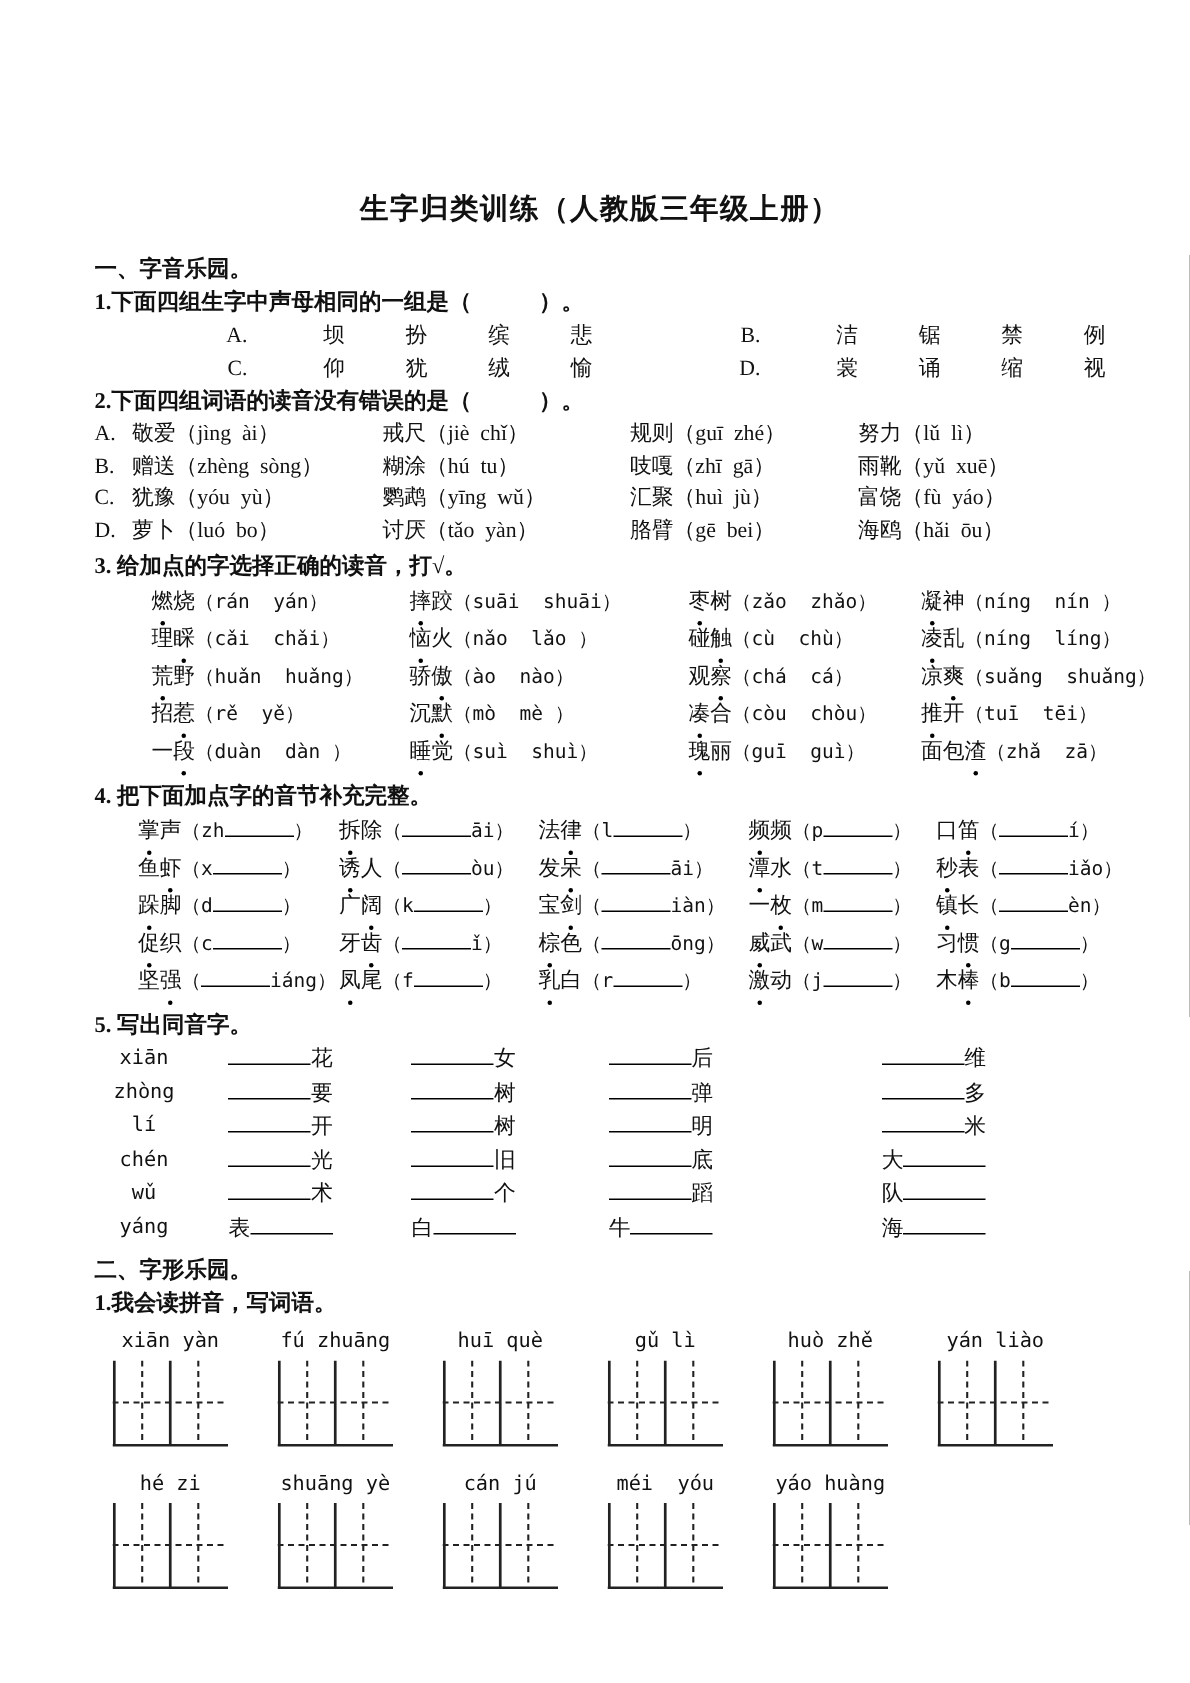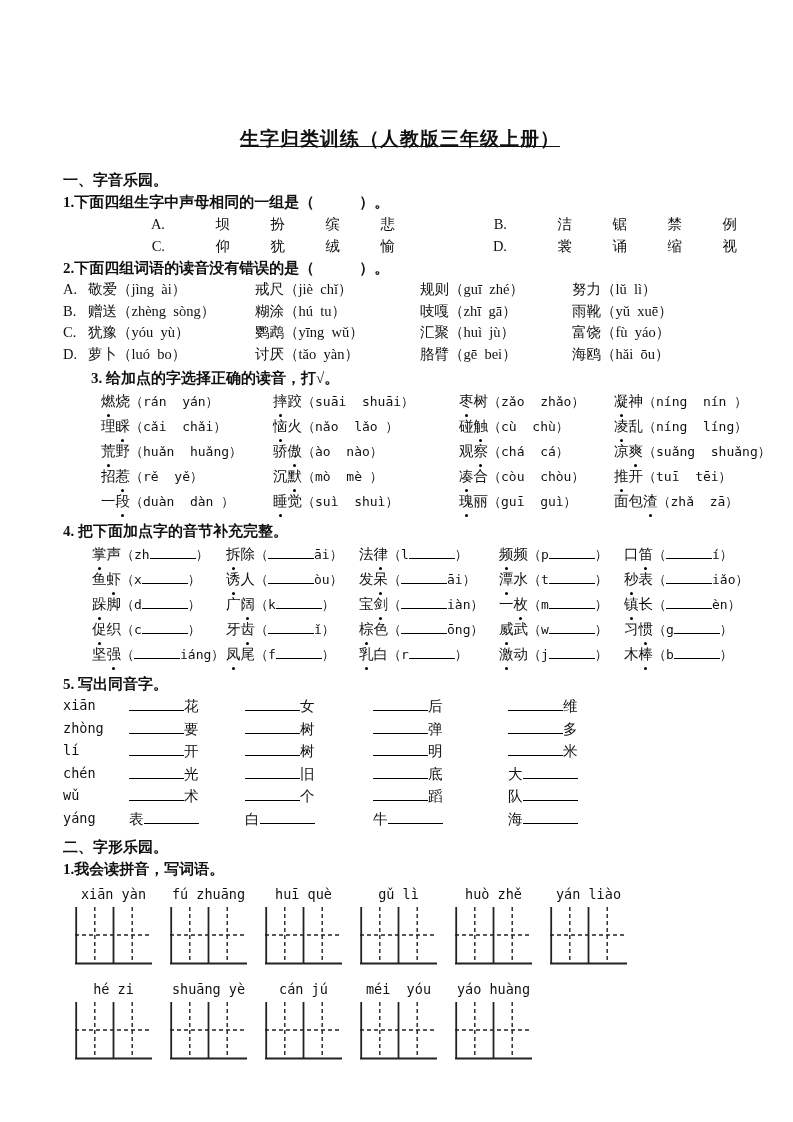--- a/index.html
+++ b/index.html
@@ -5,21 +5,21 @@
   html,body{margin:0;padding:0;background:#888;}
   .page{
     width:793px;height:1122px;margin:0 auto;background:#ffffff;
     box-sizing:border-box;padding:126px 56px 0 63px;
     font-family:"Liberation Serif","DejaVu Serif",serif;
     color:#111;overflow:hidden;
   }
   .title{
     font-family:"Liberation Sans","DejaVu Sans",sans-serif;
     font-weight:bold;font-size:19px;text-align:center;
-    margin:0 0 17px 0;letter-spacing:1px;text-decoration:underline;
+    margin:0 0 17px 0;letter-spacing:1px;
   }
   .hd{
     font-family:Liberation Serif, serif;
     font-weight:bold;font-size:15px;line-height:22px;
   }
   .zh{font-size:14.5px;}
   .py{font-family:"DejaVu Sans Mono","Liberation Mono",monospace;font-size:13px;white-space:pre;}
   .dot{position:relative;display:inline-block;}
   .dot::after{content:"";position:absolute;left:50%;margin-left:-1.5px;bottom:-4px;
     width:3px;height:3px;border-radius:50%;background:#000;}
@@ -33,32 +33,32 @@
   
   .q2-row{display:grid;grid-template-columns:25px 167px 165px 152px 1fr;line-height:21.5px;}
   .q2-item{white-space:pre;font-size:14.5px;}
   
   .s3-grid{display:grid;grid-template-columns:172px 186px 155px 1fr;}
   .s3-item{line-height:24px;white-space:nowrap;margin-left:38px;}
   
   .s4-grid{display:grid;grid-template-columns:134px 133px 140px 125px 1fr;margin-left:29px;}
   .s4-item{line-height:24px;white-space:nowrap;}
   
-  .s5-row{display:flex;line-height:21.5px;}
+  .s5-row{display:flex;line-height:21.5px;text-align:center;}
   .s5-label{width:66px;font-family:"DejaVu Sans Mono","Liberation Mono",monospace;font-size:13.5px;}
   .s5-cells{flex:1;display:grid;grid-template-columns:116px 128px 135px 1fr;}
   .s5-cell{white-space:nowrap;}
   
-  .tian-row{display:flex;gap:18px;margin:6px 0 14px 12px;}
+  .tian-row{display:flex;gap:33px;margin:6px 0 14px 12px;}
   .tian-col{width:77px;}
   .py-label{font-family:"DejaVu Sans Mono","Liberation Mono",monospace;font-size:13.5px;
     text-align:center;white-space:pre;margin-bottom:5px;}
   svg.tian{display:block;}
   .mt6{margin-top:6px;}
-  .mt2{margin-top:2px;margin-left:28px;}
+  .mt2{margin-top:2px;}
 </style>
 </head>
 <body>
 
 <div class="page">
 
   <div class="title">生字归类训练（人教版三年级上册）</div>
 
   <div class="hd">一、字音乐园。</div>
 

